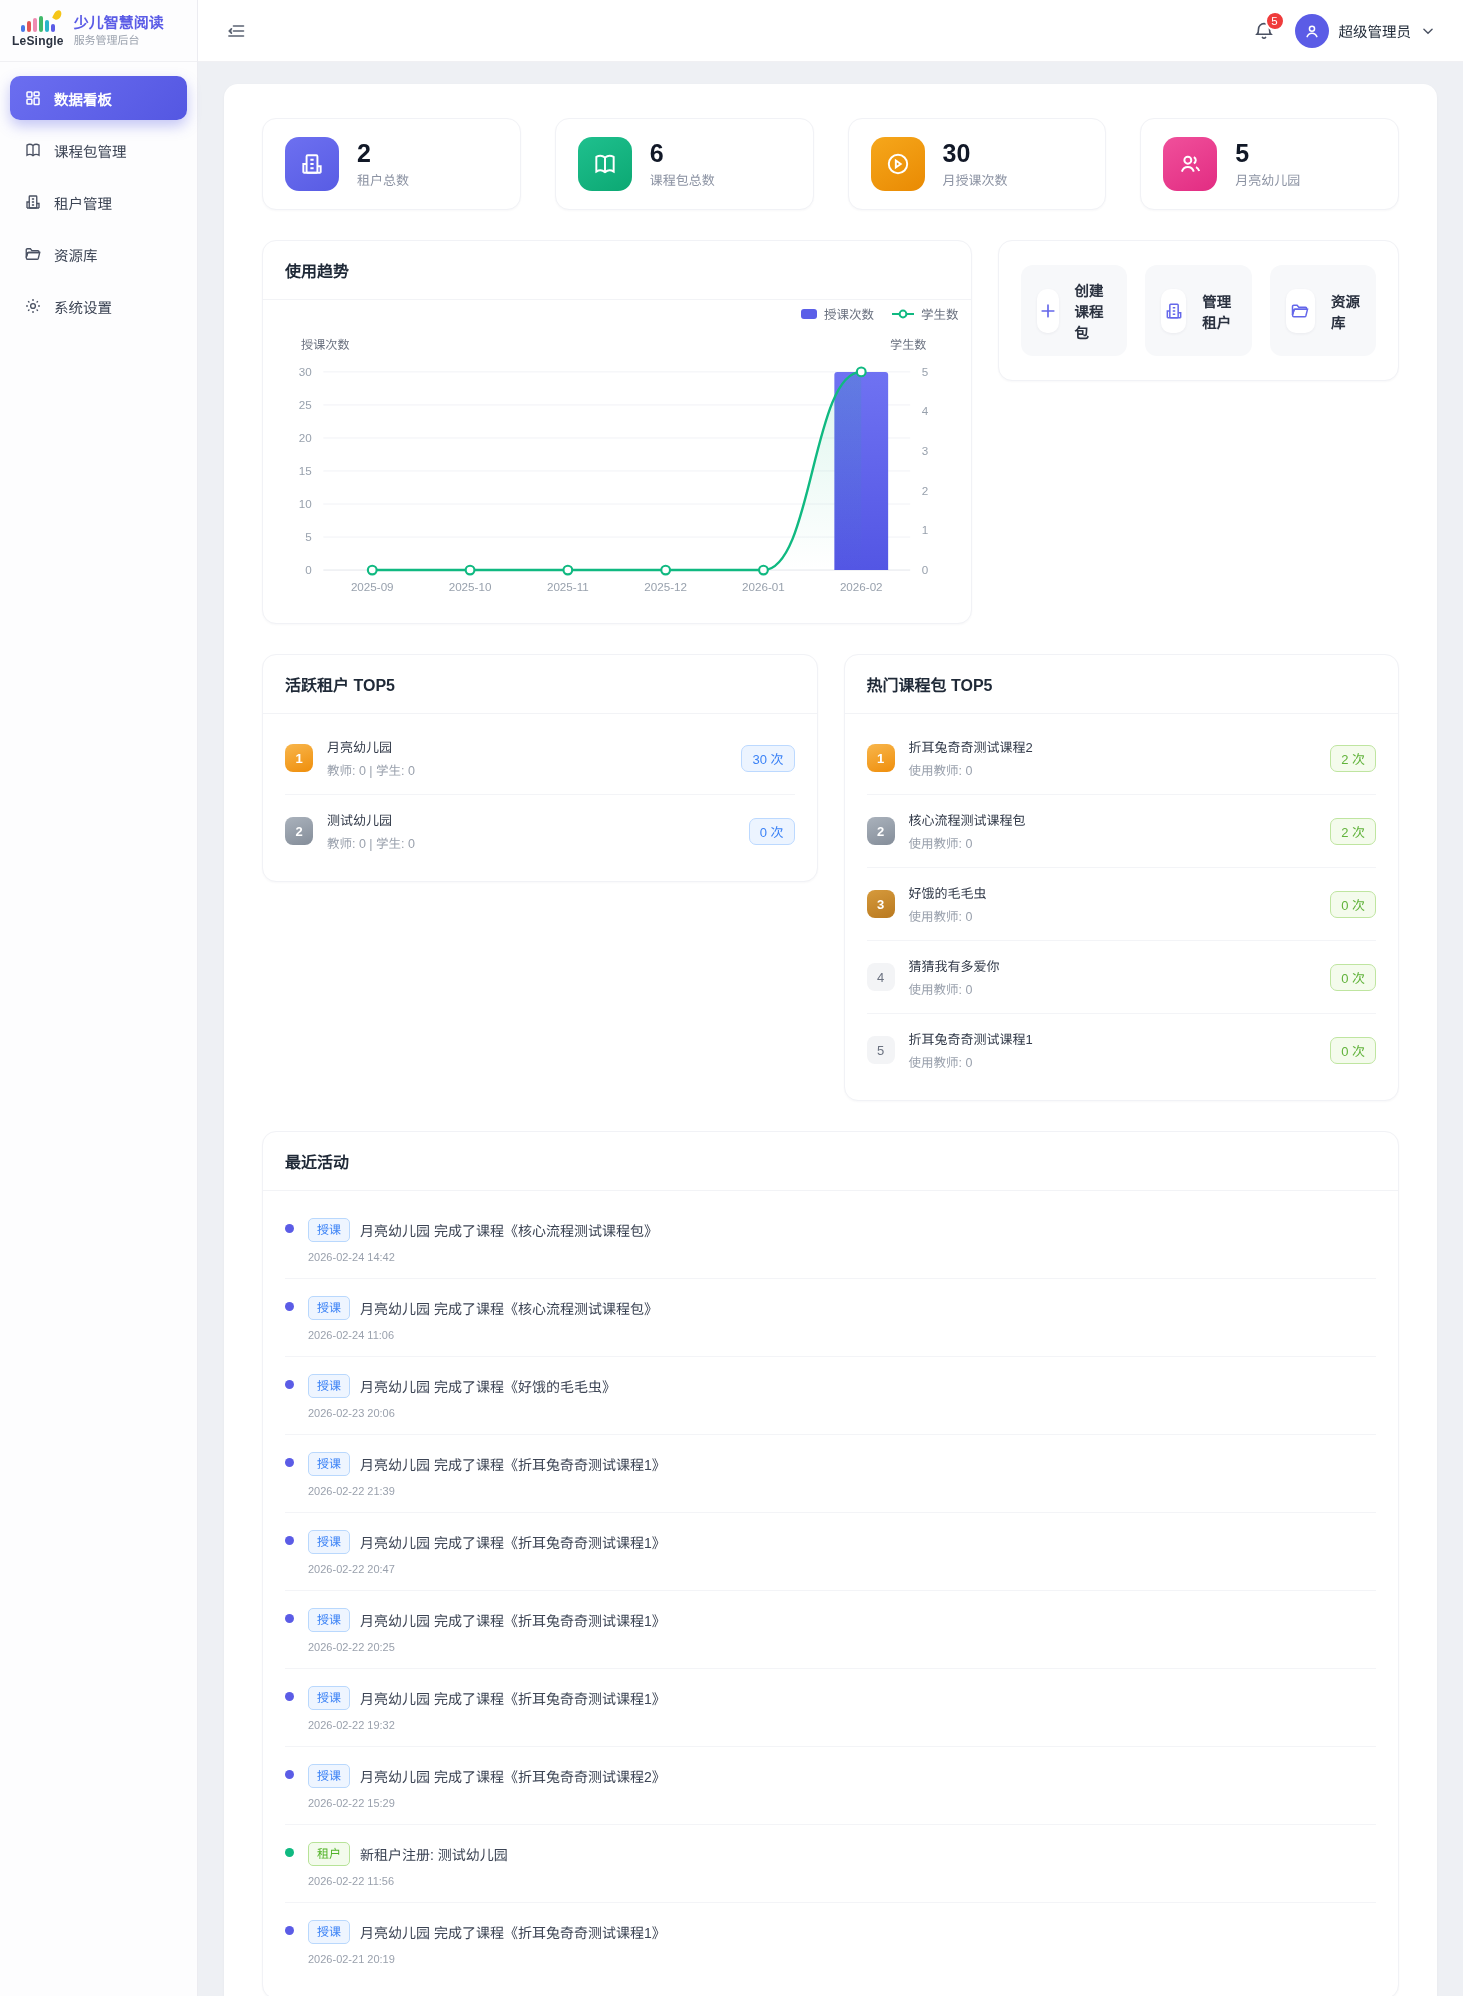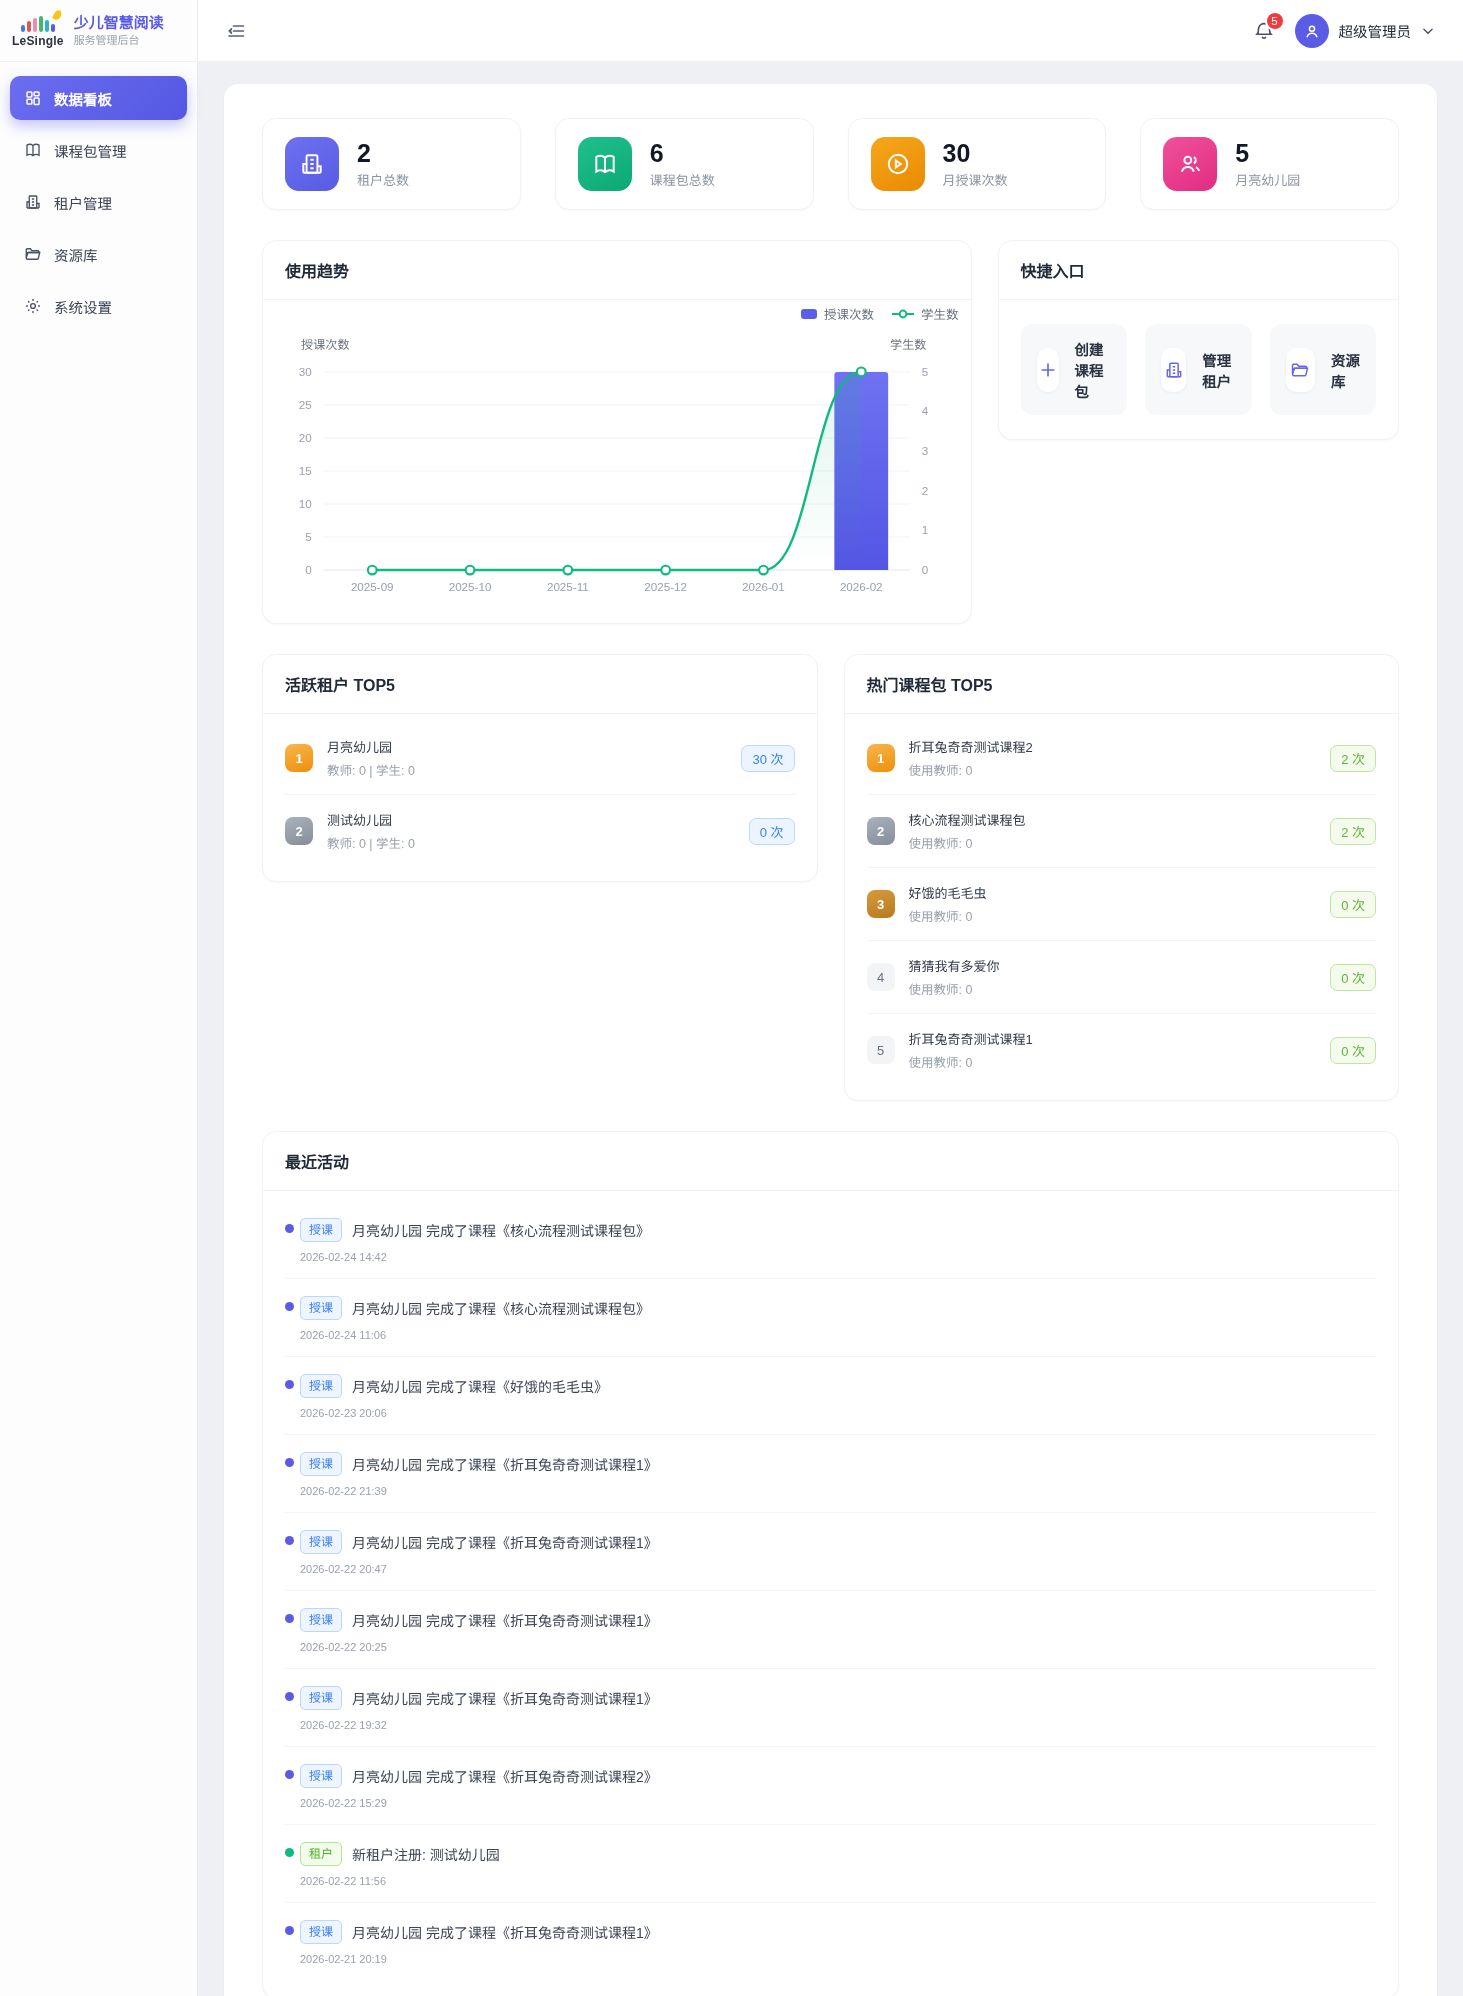--- a/index.html
+++ b/index.html
@@ -85,21 +85,21 @@
   .rank-plain { background:#f3f4f6; color:#6b7280; font-weight:normal; }
   .rank-info { flex:1; min-width:0; }
   .rank-name { font-size:13px; font-weight:normal; color:#333b4a; }
   .rank-meta { font-size:12.5px; color:#9aa1ad; margin-top:4px; }
   .count-pill { font-size:13px; padding:3px 10px; border-radius:7px; white-space:nowrap; }
   .pill-blue { color:#3b82f6; background:#ecf4ff; border:1px solid #bcd9ff; }
   .pill-green { color:#61b33b; background:#f4fbec; border:1px solid #bfe5a0; }
 
   
   .activity-body { padding:10px 22px 18px; }
-  .act-row { display:flex; gap:6px; padding:17px 0 15px; border-bottom:1px solid #f3f4f7; }
+  .act-row { display:flex; gap:14px; padding:17px 0 15px; border-bottom:1px solid #f3f4f7; }
   .act-row:last-child { border-bottom:none; }
   .act-dot { width:9px; height:9px; border-radius:50%; margin-top:6px; flex:0 0 9px; }
   .dot-purple { background:#5b5ce6; }
   .dot-green { background:#10b981; }
   .act-main { flex:1; }
   .act-line { display:flex; align-items:center; gap:10px; }
   .act-tag { font-size:12px; padding:2px 8px; border-radius:5px; line-height:1.5; }
   .tag-teach { color:#3b82f6; background:#eef5ff; border:1px solid #b9d8fd; }
   .tag-tenant { color:#52b32a; background:#f3fbec; border:1px solid #b7e398; }
   .act-text { font-size:14px; color:#3c4454; }
@@ -322,21 +322,20 @@
                   <circle cx="209" cy="248" r="4.5" fill="#fff" stroke="#10b981" stroke-width="2.2"></circle>
                   <circle cx="309.6666666666667" cy="248" r="4.5" fill="#fff" stroke="#10b981" stroke-width="2.2"></circle>
                   <circle cx="410.33333333333337" cy="248" r="4.5" fill="#fff" stroke="#10b981" stroke-width="2.2"></circle>
                   <circle cx="511" cy="248" r="4.5" fill="#fff" stroke="#10b981" stroke-width="2.2"></circle>
                   <circle cx="611.6666666666667" cy="44" r="4.5" fill="#fff" stroke="#10b981" stroke-width="2.2"></circle>
                 </svg>
             </div>
           </div>
 
           <div class="card quick-card">
-            <div class="card-head">快捷入口</div>
             <div class="quick-list">
               <div class="quick-item">
                 <span class="quick-tile">
                   <svg viewBox="0 0 24 24" fill="none" stroke-width="2" stroke-linecap="round">
                       <path d="M12 5v14M5 12h14"></path>
                     </svg>
                 </span>
                 <span class="quick-label">创建课程包</span>
               </div>
               <div class="quick-item">

